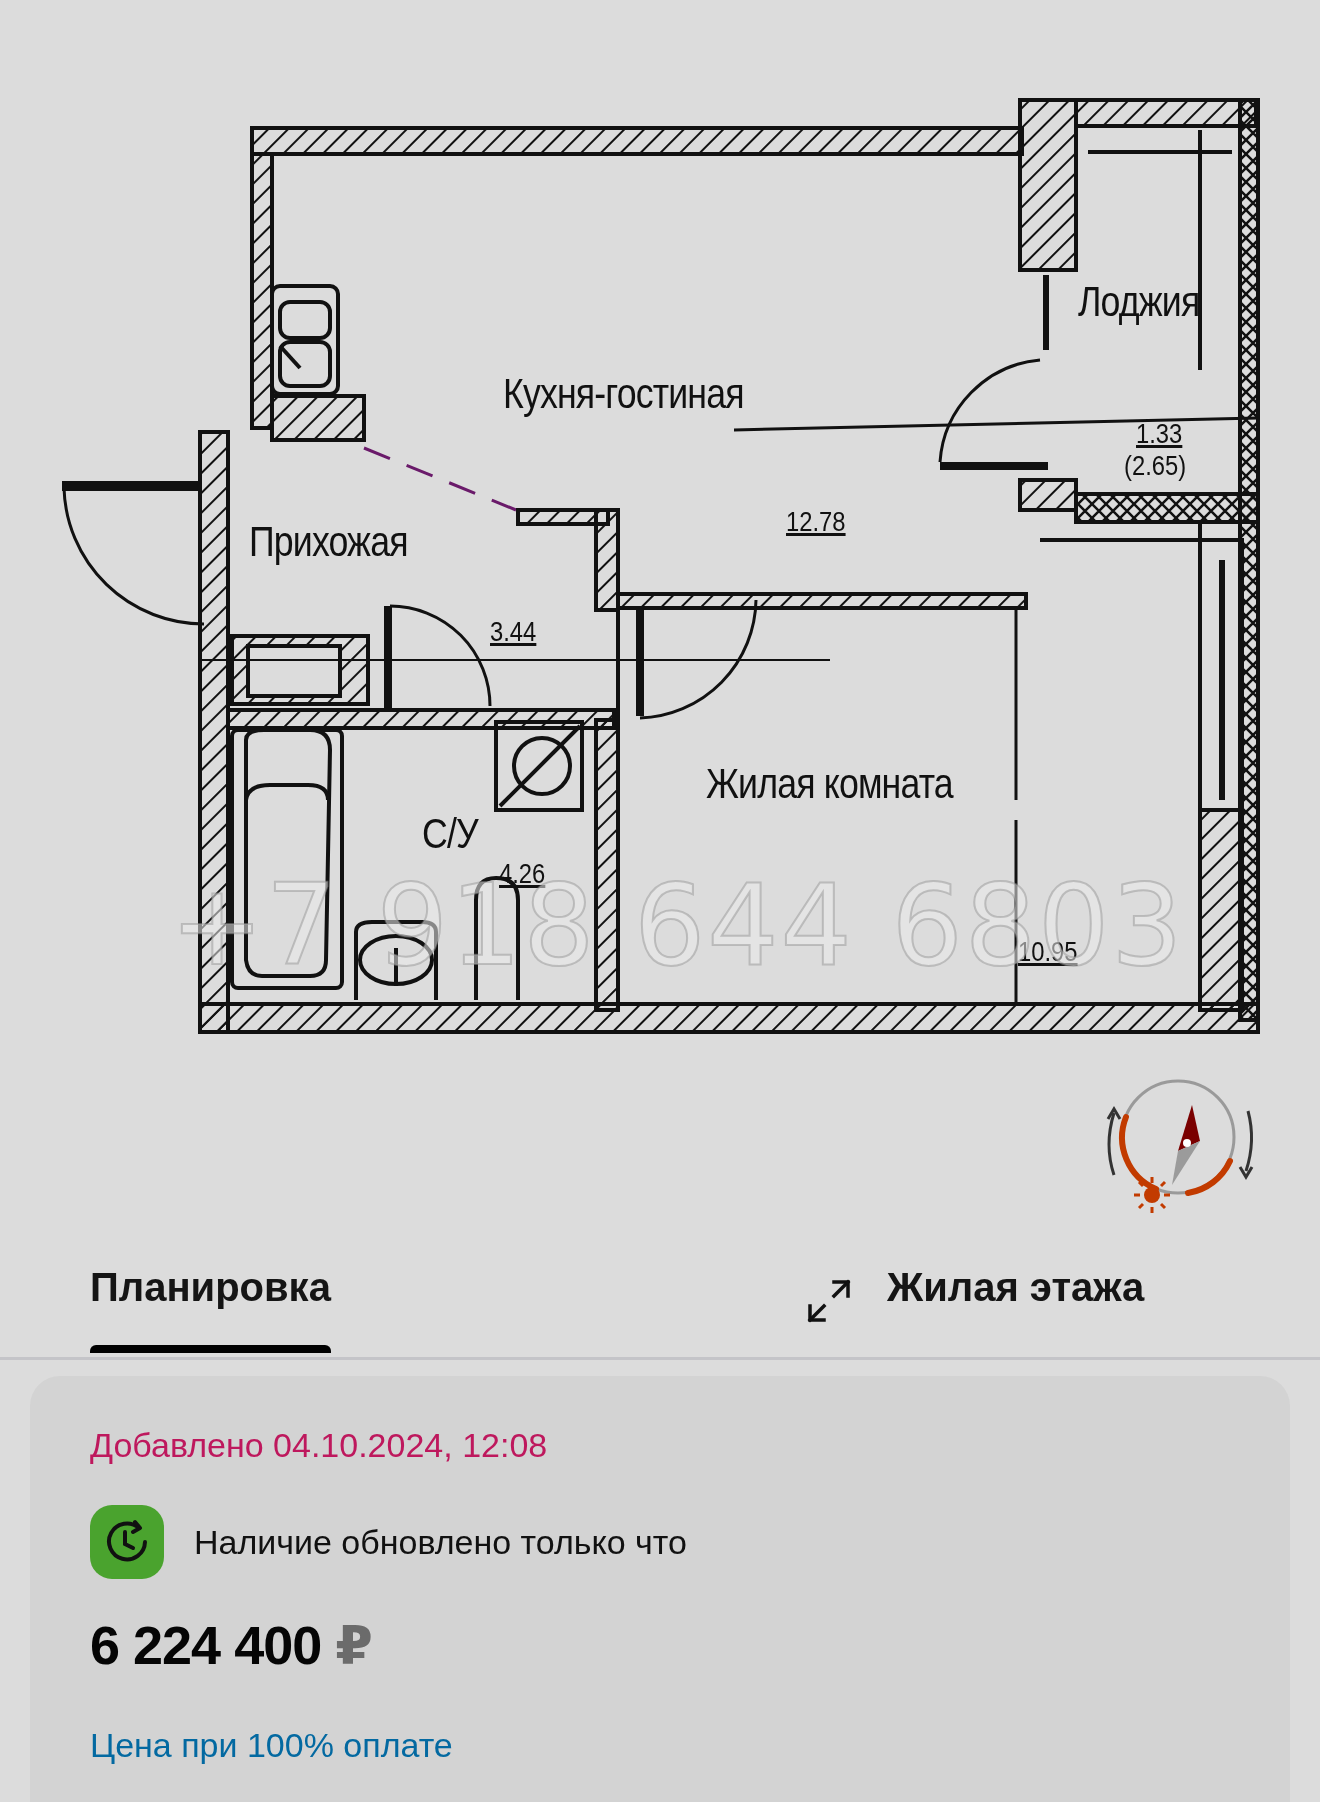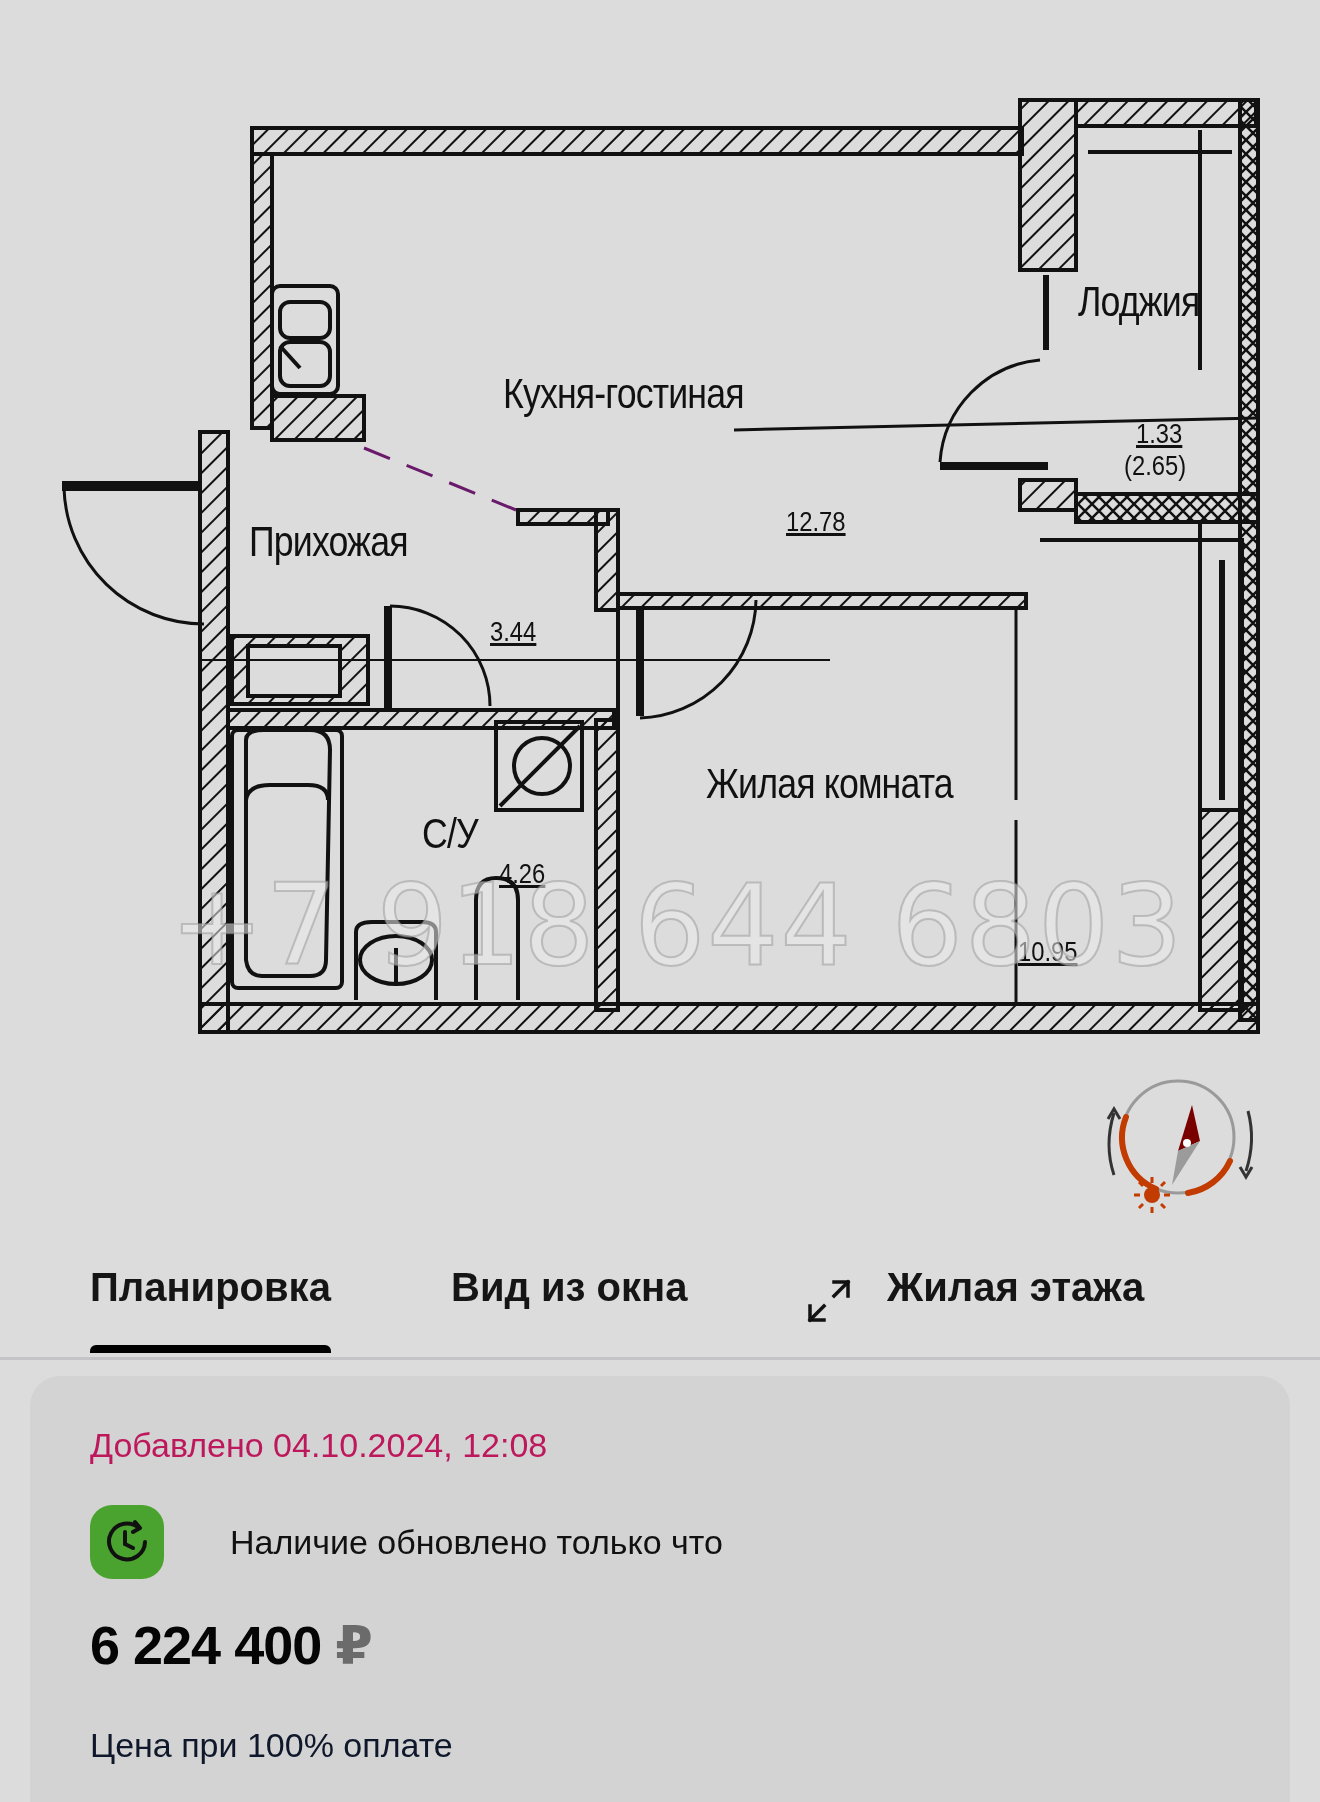--- a/index.html
+++ b/index.html
@@ -17,26 +17,26 @@
 
   .compass { position: absolute; left: 1090px; top: 1075px; width: 170px; height: 140px; }
 
   .tabs { position: absolute; left: 0; top: 1255px; width: 1320px; height: 105px; border-bottom: 3px solid #c4c4c8; text-decoration: underline; }
   .tab { position: absolute; top: 10px; font-size: 40px; font-weight: bold; color: #151515; white-space: nowrap; cursor: pointer; }
   .tab.active::after { content: ""; position: absolute; left: 0; right: 0; top: 80px; height: 8px; background: #000; border-radius: 6px 6px 0 0; }
   .tab-icon { position: absolute; left: 806px; top: 1278px; width: 46px; height: 46px; }
 
   .card { position: absolute; left: 30px; top: 1376px; width: 1260px; height: 460px; background: #d3d3d3; border-radius: 30px; }
   .added { position: absolute; left: 60px; top: 50px; font-size: 34px; color: #be185d; white-space: nowrap; }
-  .avail-row { position: absolute; left: 60px; top: 128px; height: 76px; display: flex; align-items: center; gap: 36px; }
+  .avail-row { position: absolute; left: 60px; top: 128px; height: 76px; display: flex; align-items: center; }
   .avail-icon { width: 74px; height: 74px; background: #4aa32e; border-radius: 22px; display: flex; align-items: center; justify-content: center; }
   .avail-text { margin-left: 30px; font-size: 34px; color: #111; white-space: nowrap; }
   .price { position: absolute; left: 60px; top: 238px; font-size: 54px; font-weight: bold; color: #050505; white-space: nowrap; letter-spacing: -1px; }
   .price .cur { color: #6b6b6b; margin-left: 14px; }
-  .price-note { position: absolute; left: 60px; top: 350px; font-size: 34px; color: #0f172a; white-space: nowrap; }
+  .price-note { position: absolute; left: 60px; top: 350px; font-size: 34px; color: #0369a1; white-space: nowrap; }
 </style>
 </head>
 <body>
 
 <div class="plan-area">
   <svg class="plan-svg" viewBox="0 0 1320 1230" xmlns="http://www.w3.org/2000/svg">
     <defs>
       <pattern id="hatch" width="14" height="14" patternUnits="userSpaceOnUse" patternTransform="rotate(45)">
         <line x1="0" y1="0" x2="0" y2="14" stroke="#111" stroke-width="4"></line>
       </pattern>
@@ -160,21 +160,20 @@
       <line x1="49" y1="107" x2="53" y2="111"></line>
         <line x1="71" y1="129" x2="75" y2="133"></line>
       <line x1="49" y1="133" x2="53" y2="129"></line>
         <line x1="71" y1="111" x2="75" y2="107"></line>
     </g>
   </svg>
 </div>
 
 <div class="tabs">
   <div class="tab active" style="left:90px;">Планировка</div>
-  <div class="tab" style="left:451px;">Вид из окна</div>
   <div class="tab" style="left:887px;">Жилая этажа</div>
 </div>
 <svg class="tab-icon" viewBox="0 0 46 46" xmlns="http://www.w3.org/2000/svg">
   <g stroke="#111" stroke-width="3.5" fill="none" stroke-linecap="square">
     <path d="M28 4 L42 4 L42 18"></path>
       <line x1="42" y1="4" x2="28" y2="18"></line>
     <path d="M4 28 L4 42 L18 42"></path>
       <line x1="4" y1="42" x2="18" y2="28"></line>
   </g>
 </svg>

